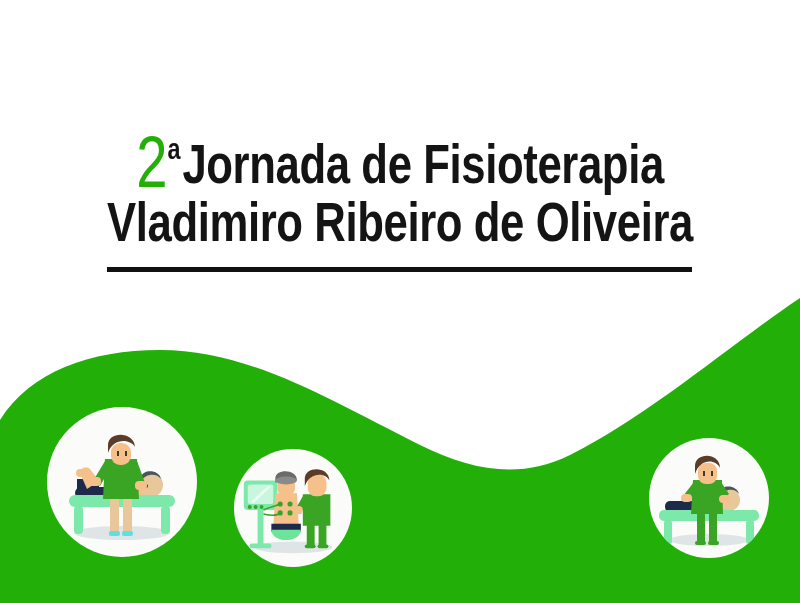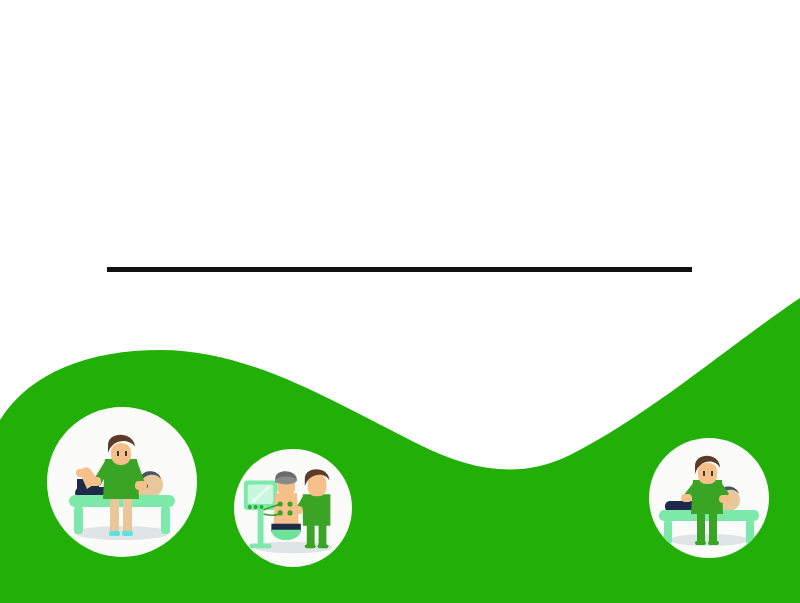--- a/index.html
+++ b/index.html
@@ -108,20 +108,26 @@
 
   <svg id="bg-wave" viewBox="0 0 800 603" preserveAspectRatio="none">
     <path d="M 0,603 L 0,420
              C 30,372 90,350 160,350
              C 250,350 330,400 420,445
              C 470,470 520,480 570,455
              C 650,415 730,345 800,298
              L 800,603 Z" fill="#22b008"></path>
   </svg>
 
+  <div id="title-block">
+    <div class="title-line" id="title-line-1">
+      <span id="ordinal-number">2</span><span id="ordinal-suffix">a</span><span>Jornada de Fisioterapia</span>
+    </div>
+    <div class="title-line" id="title-line-2">Vladimiro Ribeiro de Oliveira</div>
+  </div>
 
   <div id="title-underline"></div>
 
   <div class="illus-circle" id="illus-circle-1">
     <svg class="illus-svg" viewBox="0 0 150 150">
       <ellipse cx="75" cy="126" rx="48" ry="7" fill="#dfe4e6"></ellipse>
 
       <rect x="28" y="80" width="46" height="12" rx="6" fill="#1e2a4a"></rect>
       <path d="M30 72 L52 72 L52 86 L30 86 Z" fill="#1e2a4a"></path>
       <path d="M33 66 C33 61 39 59 43 62 L52 74 L40 82 Z" fill="#f5c08a"></path>

